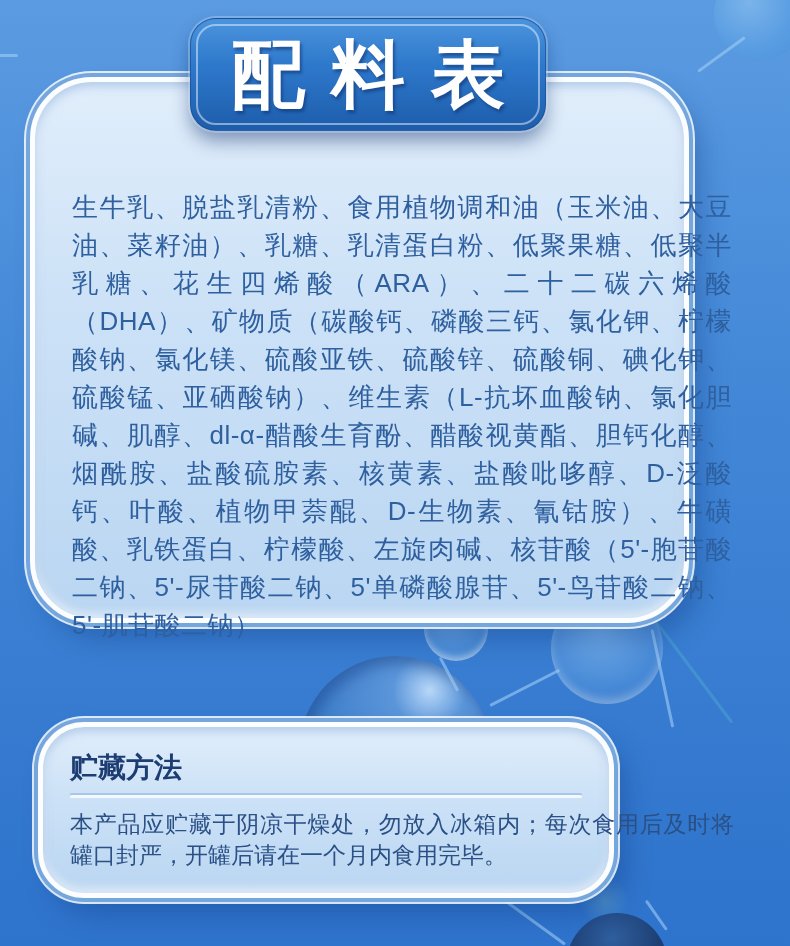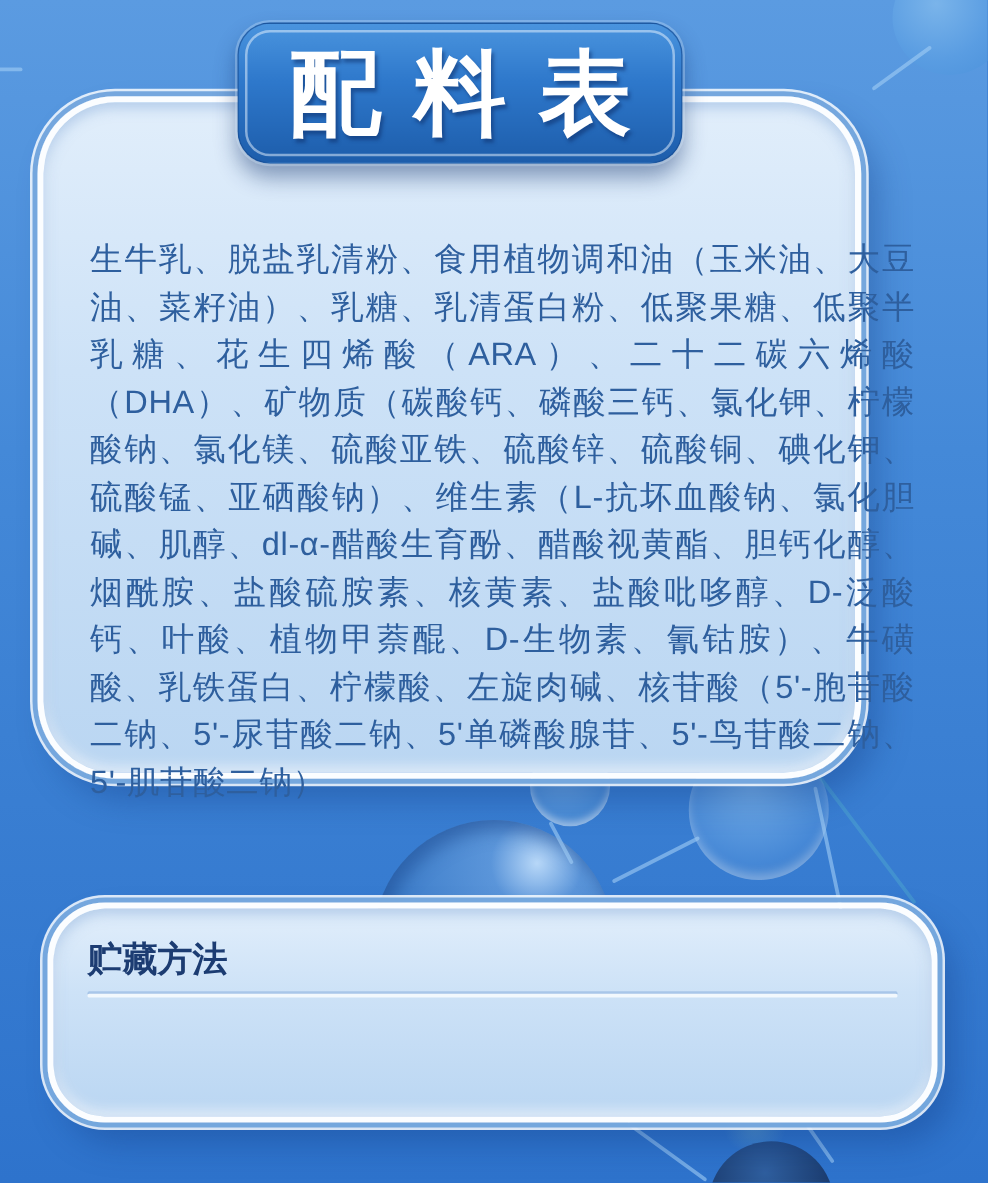--- a/index.html
+++ b/index.html
@@ -64,21 +64,21 @@
     border:5px solid #fbfdff;
     background:linear-gradient(180deg,#e1eefb 0%,#cde2f7 40%,#bad6f2 100%);
     box-shadow:
       0 0 0 4px rgba(105,160,218,.9),
       0 0 0 6px rgba(248,252,255,.85),
       12px 16px 26px rgba(15,55,125,.35),
       inset 0 4px 10px rgba(125,165,215,.5),
       inset 0 -4px 10px rgba(255,255,255,.7);
   }
   .main-card{left:30px;top:77px;width:659px;height:546px;border-radius:62px;}
-  .storage-card{left:38px;top:722px;width:712px;height:176px;border-radius:46px;}
+  .storage-card{left:38px;top:722px;width:576px;height:176px;border-radius:46px;}
 
   .ingredients{
     position:absolute;left:37px;top:106px;width:660px;margin:0;
     font-size:26px;line-height:38px;font-weight:500;
     color:#2e5f9e;text-align:justify;letter-spacing:0.5px;
   }
 
   .storage-heading{
     position:absolute;left:27px;top:24px;margin:0;
     font-size:28px;line-height:34px;font-weight:bold;color:#1c3c72;
@@ -138,15 +138,16 @@
     <p class="ingredients">生牛乳、脱盐乳清粉、食用植物调和油（玉米油、大豆油、菜籽油）、乳糖、乳清蛋白粉、低聚果糖、低聚半乳糖、花生四烯酸（ARA）、二十二碳六烯酸（DHA）、矿物质（碳酸钙、磷酸三钙、氯化钾、柠檬酸钠、氯化镁、硫酸亚铁、硫酸锌、硫酸铜、碘化钾、硫酸锰、亚硒酸钠）、维生素（L-抗坏血酸钠、氯化胆碱、肌醇、dl-α-醋酸生育酚、醋酸视黄酯、胆钙化醇、烟酰胺、盐酸硫胺素、核黄素、盐酸吡哆醇、D-泛酸钙、叶酸、植物甲萘醌、D-生物素、氰钴胺）、牛磺酸、乳铁蛋白、柠檬酸、左旋肉碱、核苷酸（5'-胞苷酸二钠、5'-尿苷酸二钠、5'单磷酸腺苷、5'-鸟苷酸二钠、5'-肌苷酸二钠）</p>
   </section>
 
   <div class="banner">
     <span class="banner-title">配料表</span>
   </div>
 
   <section class="card storage-card">
     <h2 class="storage-heading">贮藏方法</h2>
     <div class="storage-divider"></div>
+    <p class="storage-body">本产品应贮藏于阴凉干燥处，勿放入冰箱内；每次食用后及时将罐口封严，开罐后请在一个月内食用完毕。</p>
   </section>
 
 </div>
 
 </body></html>

